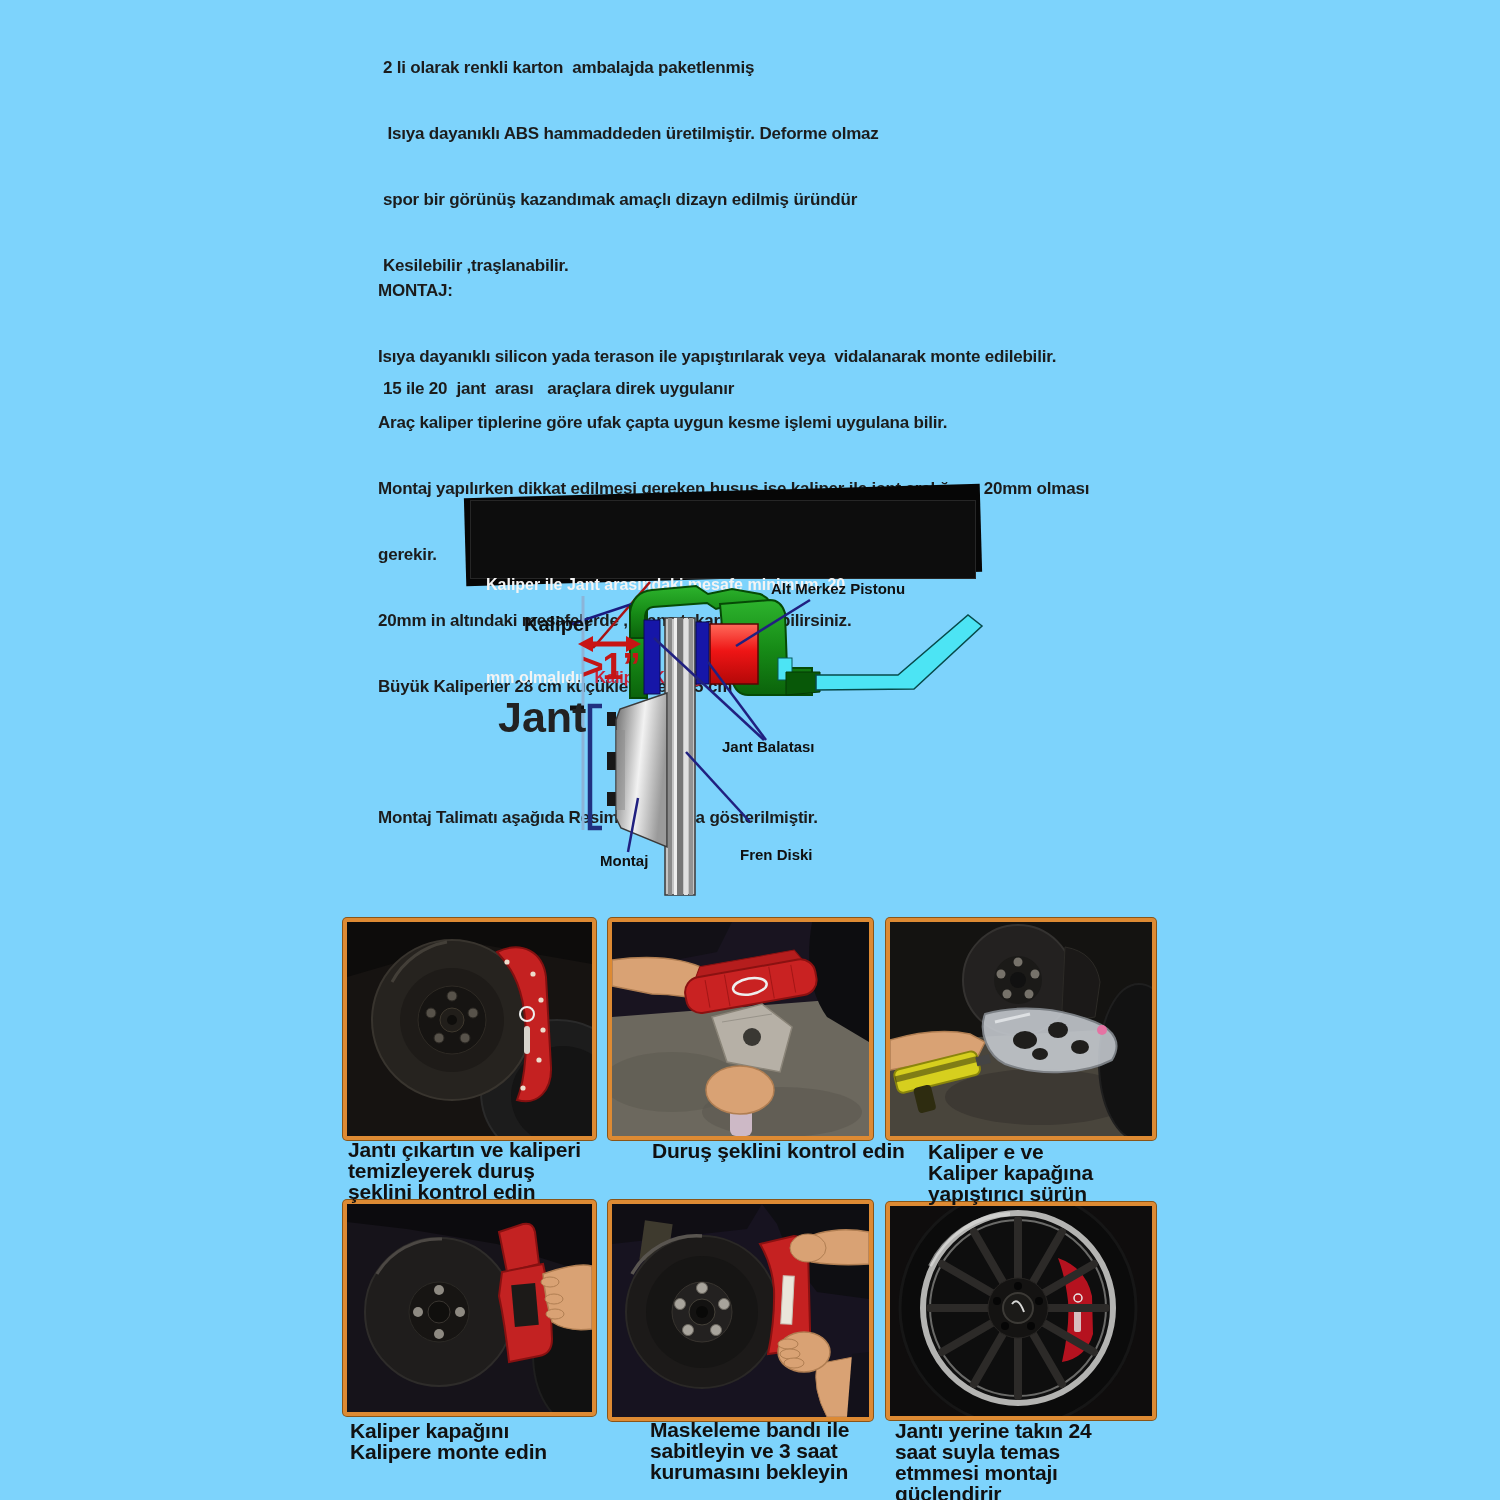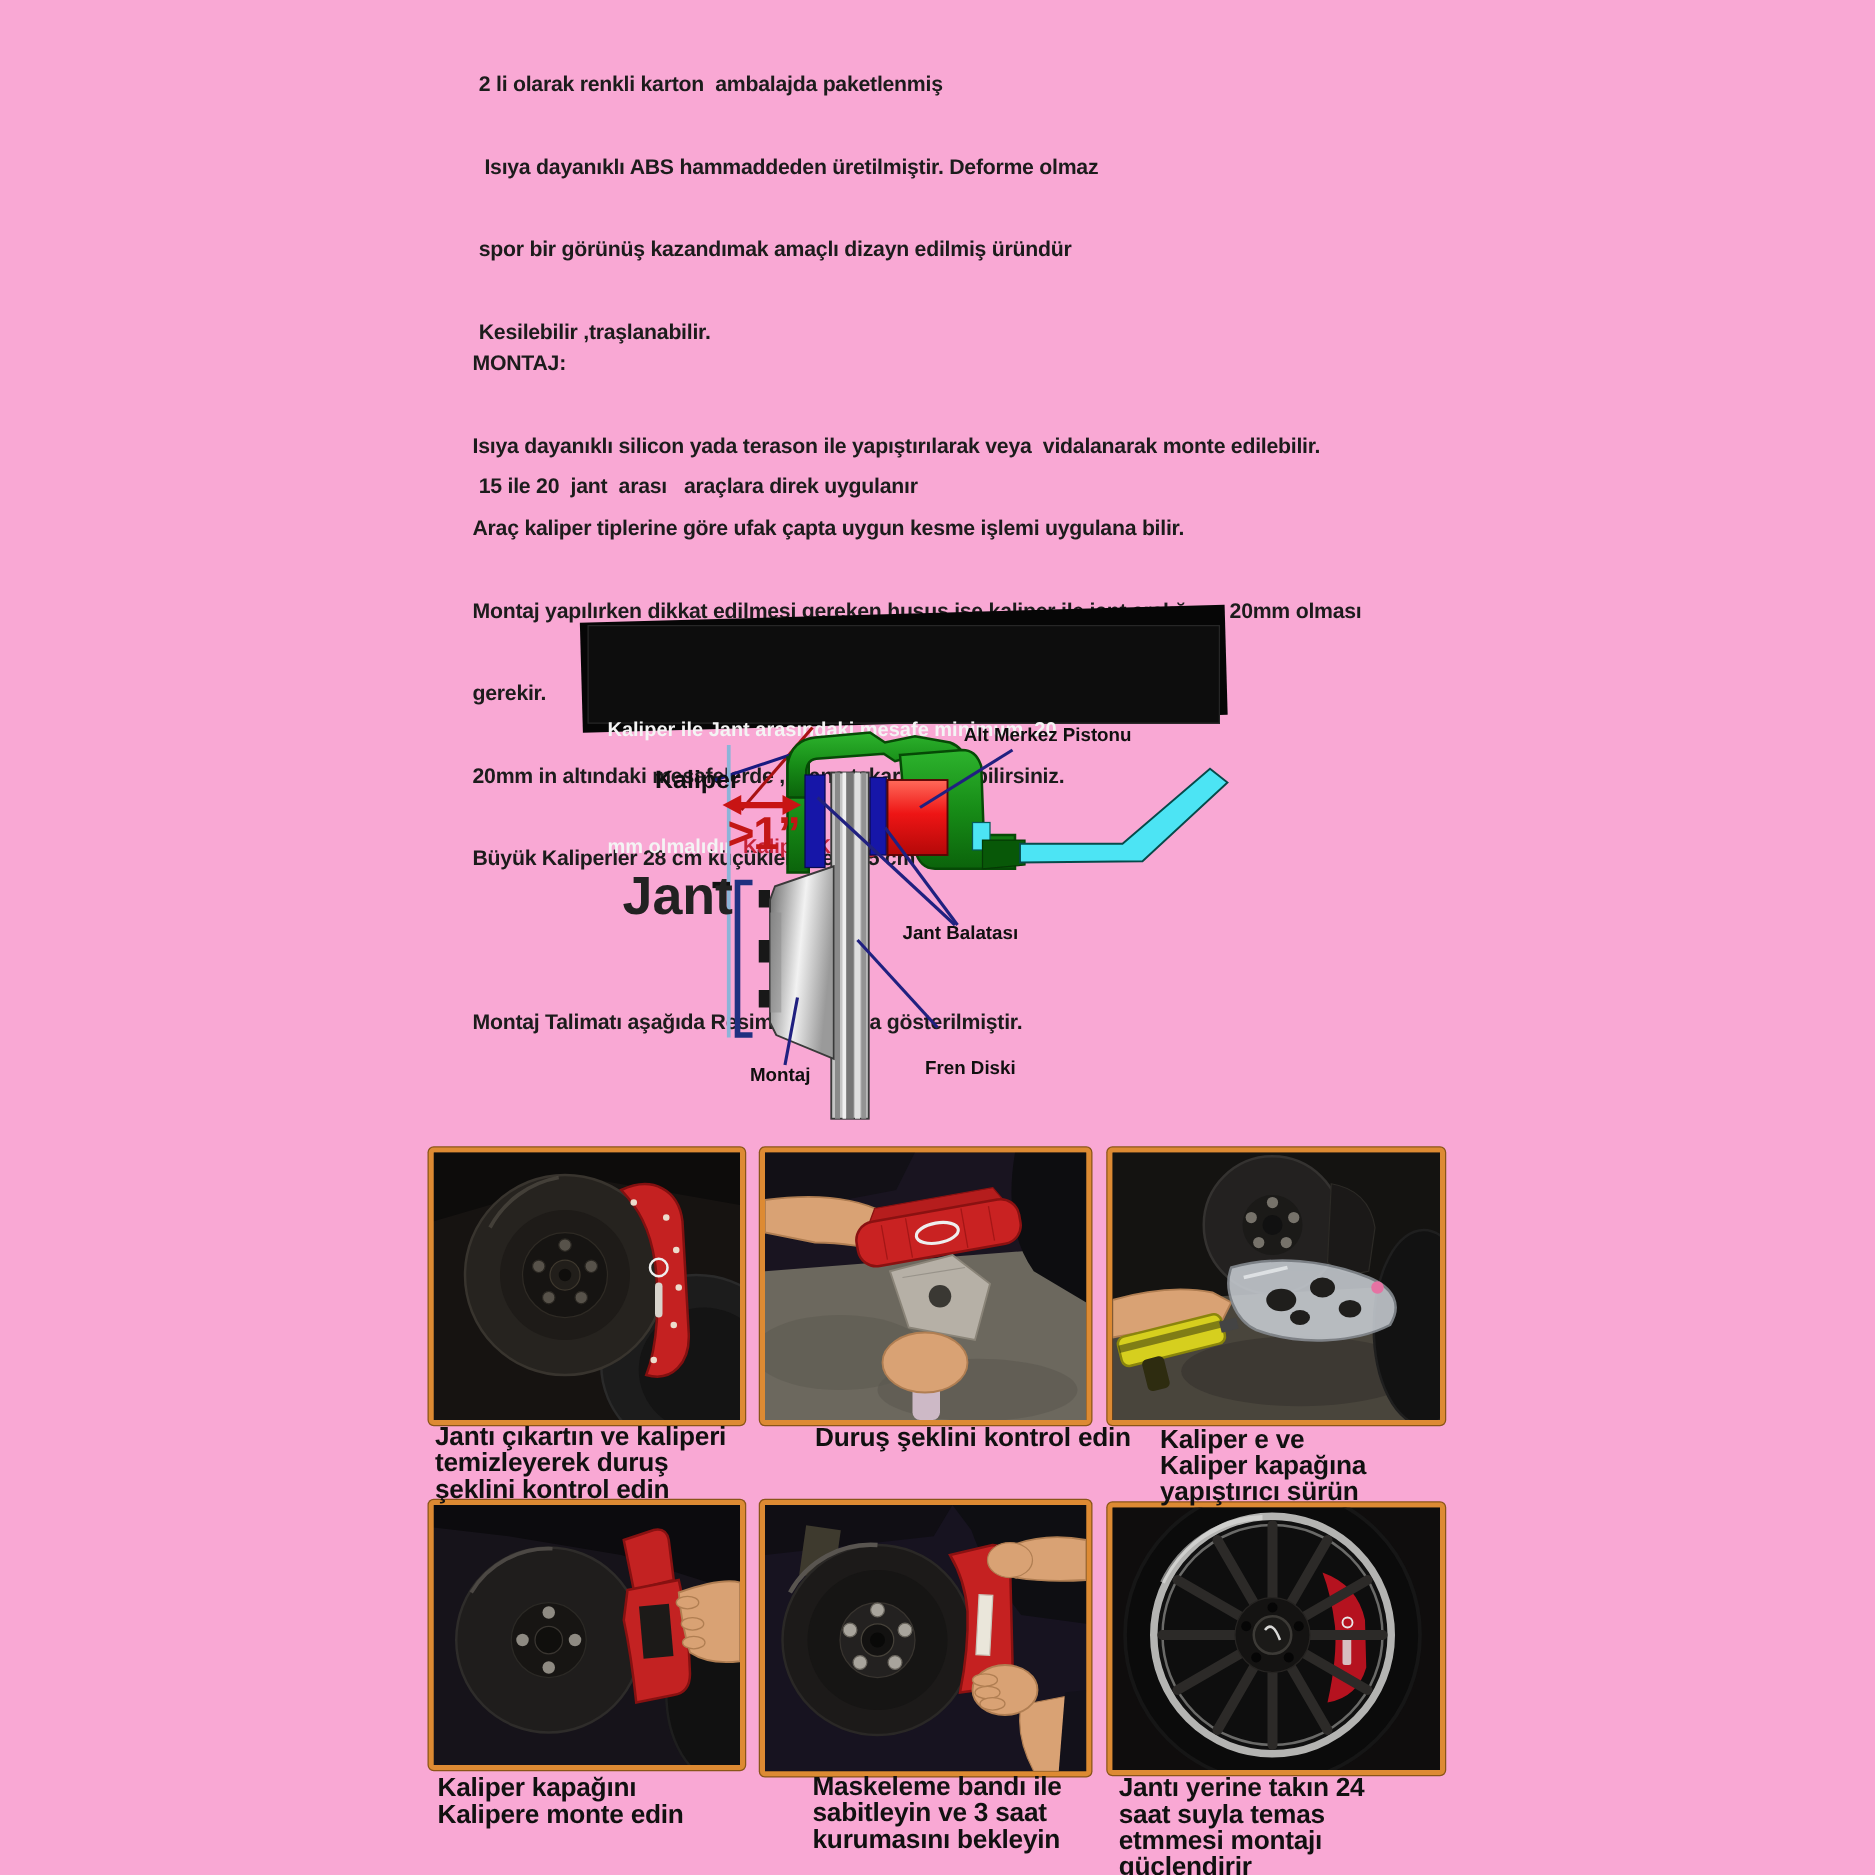--- a/index.html
+++ b/index.html
@@ -1,16 +1,16 @@
 <!DOCTYPE html>
 <html><head>
 <meta charset="utf-8">
 <style>
   html,body{margin:0;padding:0;background:#ffffff;}
-  .page{position:relative;width:1500px;height:1500px;background:#f9a8d4;
+  .page{position:relative;width:1500px;height:1500px;background:#7dd3fc;
         font-family:"Liberation Sans",sans-serif;overflow:hidden;color:#1c1c1c;}
   
   .tblock{position:absolute;font-weight:bold;font-size:17px;line-height:22px;
           letter-spacing:-0.2px;white-space:pre-wrap;color:#1c1c1c;}
   .spacer{height:13px;}
   .spacer21{height:21px;}
   
   .banner-wrap{position:absolute;left:462px;top:490px;width:524px;height:100px;}
   .banner-shadow{position:absolute;left:3px;top:1px;width:516px;height:88px;
                  background:#060606;transform:rotate(-1.6deg);}

